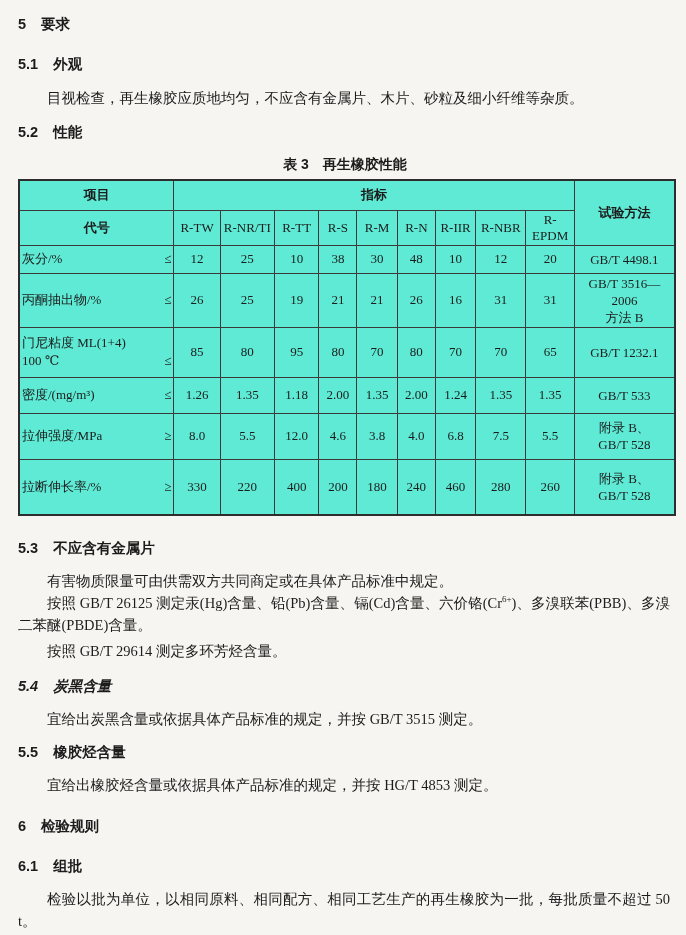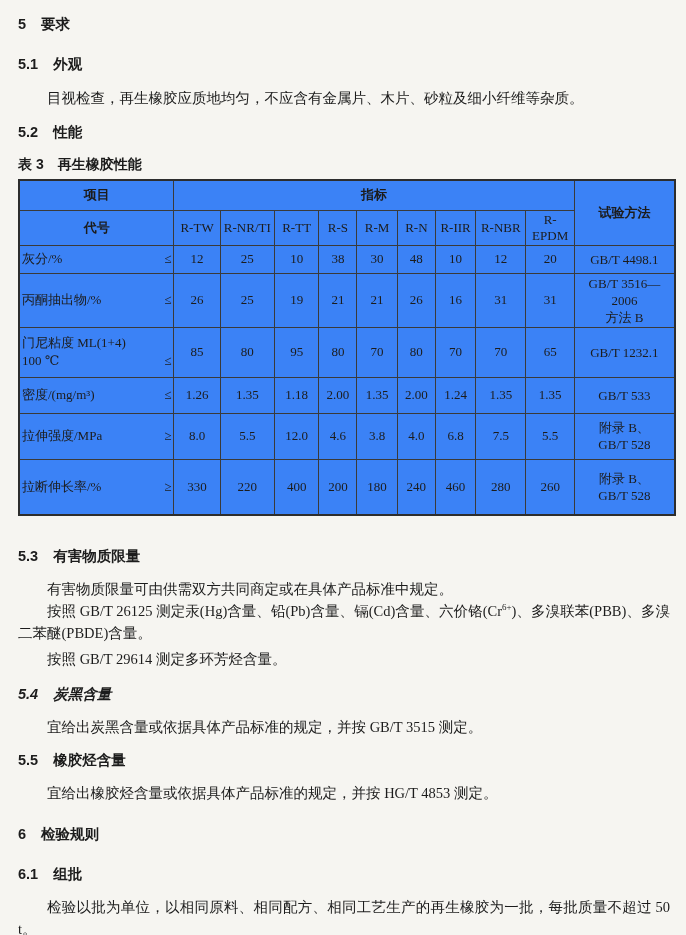--- a/index.html
+++ b/index.html
@@ -31,40 +31,40 @@
     line-height:22px;
     text-align:justify;
     text-indent:2em;
     margin:0;
     padding-right:2px;
   }
   .mt20{margin-top:20px;}
   .mt13{margin-top:13px;}
   .mt12{margin-top:12px;}
   .mt14{margin-top:14px;font-style:italic;}
-  .mt22{margin-top:30px;}
+  .mt22{margin-top:22px;}
   .mt4{margin-top:4px;}
   .mt0{margin-top:0;}
   
   .tbl-caption{
     margin-top:12px;
-    text-align:left;
+    text-align:center;
     font-family:"Liberation Sans","DejaVu Sans",sans-serif;
     font-weight:bold;
     font-size:14px;
     line-height:20px;
   }
   
   table.perf{
     margin-top:5px;
     width:658px;
     border-collapse:collapse;
     table-layout:fixed;
     border:2px solid #2d2d2d;
-    background:#3b82f6;
+    background:#5eead4;
     padding-left:24px;
   }
   table.perf td{
     border:1px solid #3a3a3a;
     text-align:center;
     vertical-align:middle;
     font-size:13px;
     padding:1px 2px;
     overflow:hidden;
   }
@@ -279,21 +279,21 @@
       <td class="method">
         <div>附录 B、</div>
         <div>GB/T 528</div>
       </td>
     </tr>
   </tbody>
     </table>
 
   <div class="heading mt22">
     <span class="num">5.3</span>
-    <span>有害物质限量</span>
+    <span>不应含有金属片</span>
   </div>
   <p class="para mt12">有害物质限量可由供需双方共同商定或在具体产品标准中规定。</p>
   <p class="para mt0"><span>按照 GB/T 26125 测定汞(Hg)含量、铅(Pb)含量、镉(Cd)含量、六价铬(Cr</span><sup class="s">6+</sup><span>)、多溴联苯(PBB)、多溴二苯醚(PBDE)含量。</span></p>
   <p class="para mt4">按照 GB/T 29614 测定多环芳烃含量。</p>
 
   <div class="heading mt14">
     <span class="num">5.4</span>
     <span>炭黑含量</span>
   </div>
   <p class="para mt12">宜给出炭黑含量或依据具体产品标准的规定，并按 GB/T 3515 测定。</p>

